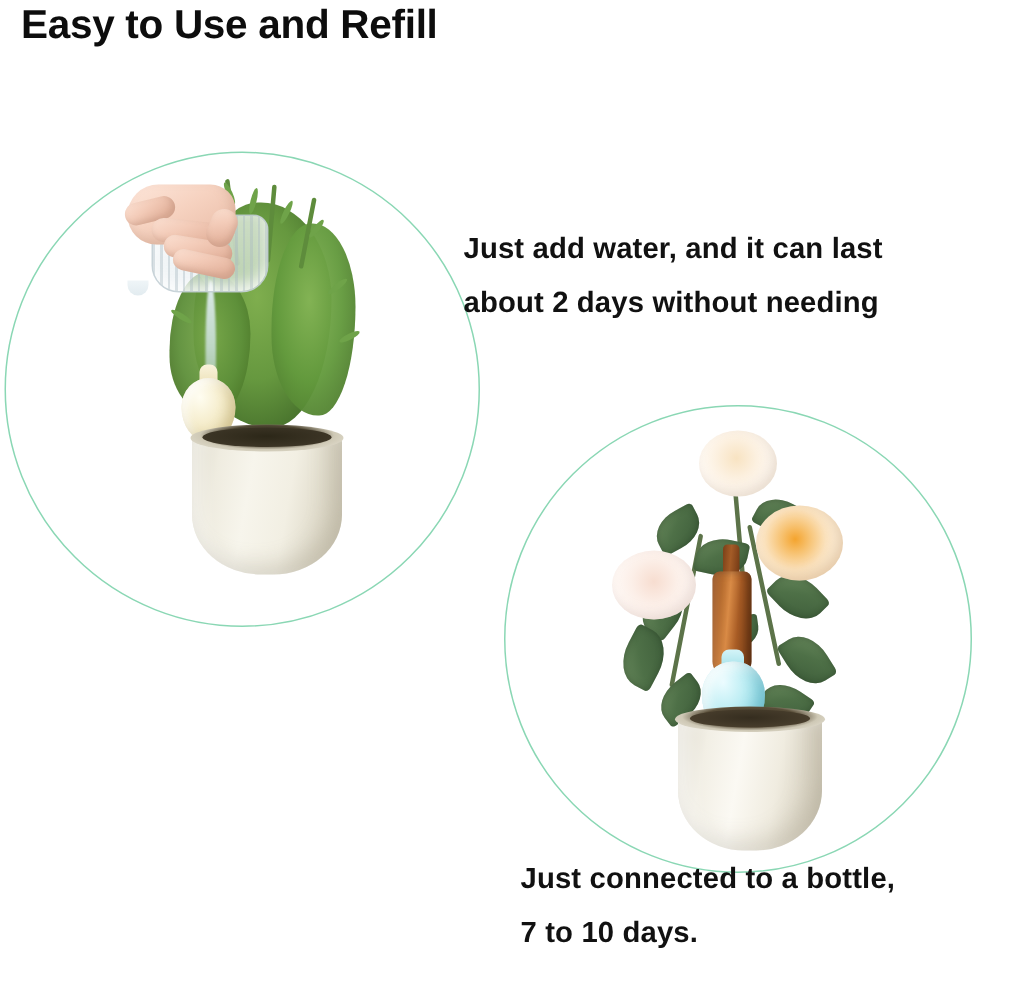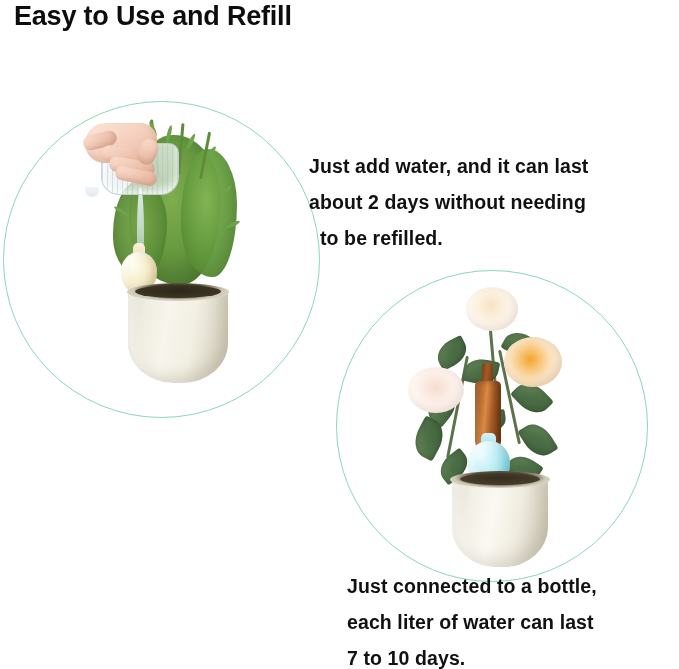--- a/index.html
+++ b/index.html
@@ -247,21 +247,20 @@
     <div class="stake-terra"></div>
 
     <div class="pot1"></div>
     <div class="pot1-rim"></div>
     <div class="pot1-soil"></div>
   </div>
 
   <div class="caption" id="caption-top">
     <span class="ln">Just add water, and it can last</span>
     <span class="ln">about 2 days without needing</span>
-    <span class="ln">to be refilled.</span>
   </div>
 
   <div class="ring" id="ring-right"></div>
 
   <div class="photo" id="photo-roses">
 
     <div class="rstem" style="left:112px;top:34px;width:3px;height:92px;transform:rotate(-5deg);"></div>
     <div class="rstem" style="left:76px;top:70px;width:3px;height:104px;transform:rotate(11deg);"></div>
     <div class="rstem" style="left:128px;top:64px;width:3px;height:96px;transform:rotate(-12deg);"></div>
 
@@ -285,17 +284,16 @@
     <div class="bulb-blue-neck"></div>
     <div class="bulb-blue"></div>
 
     <div class="pot2"></div>
     <div class="pot2-rim"></div>
     <div class="pot2-soil"></div>
   </div>
 
   <div class="caption" id="caption-bottom">
     <span class="ln">Just connected to a bottle,</span>
-    <span class="ln">each liter of water can last</span>
     <span class="ln">7 to 10 days.</span>
   </div>
 
 </div>
 
 </body></html>

